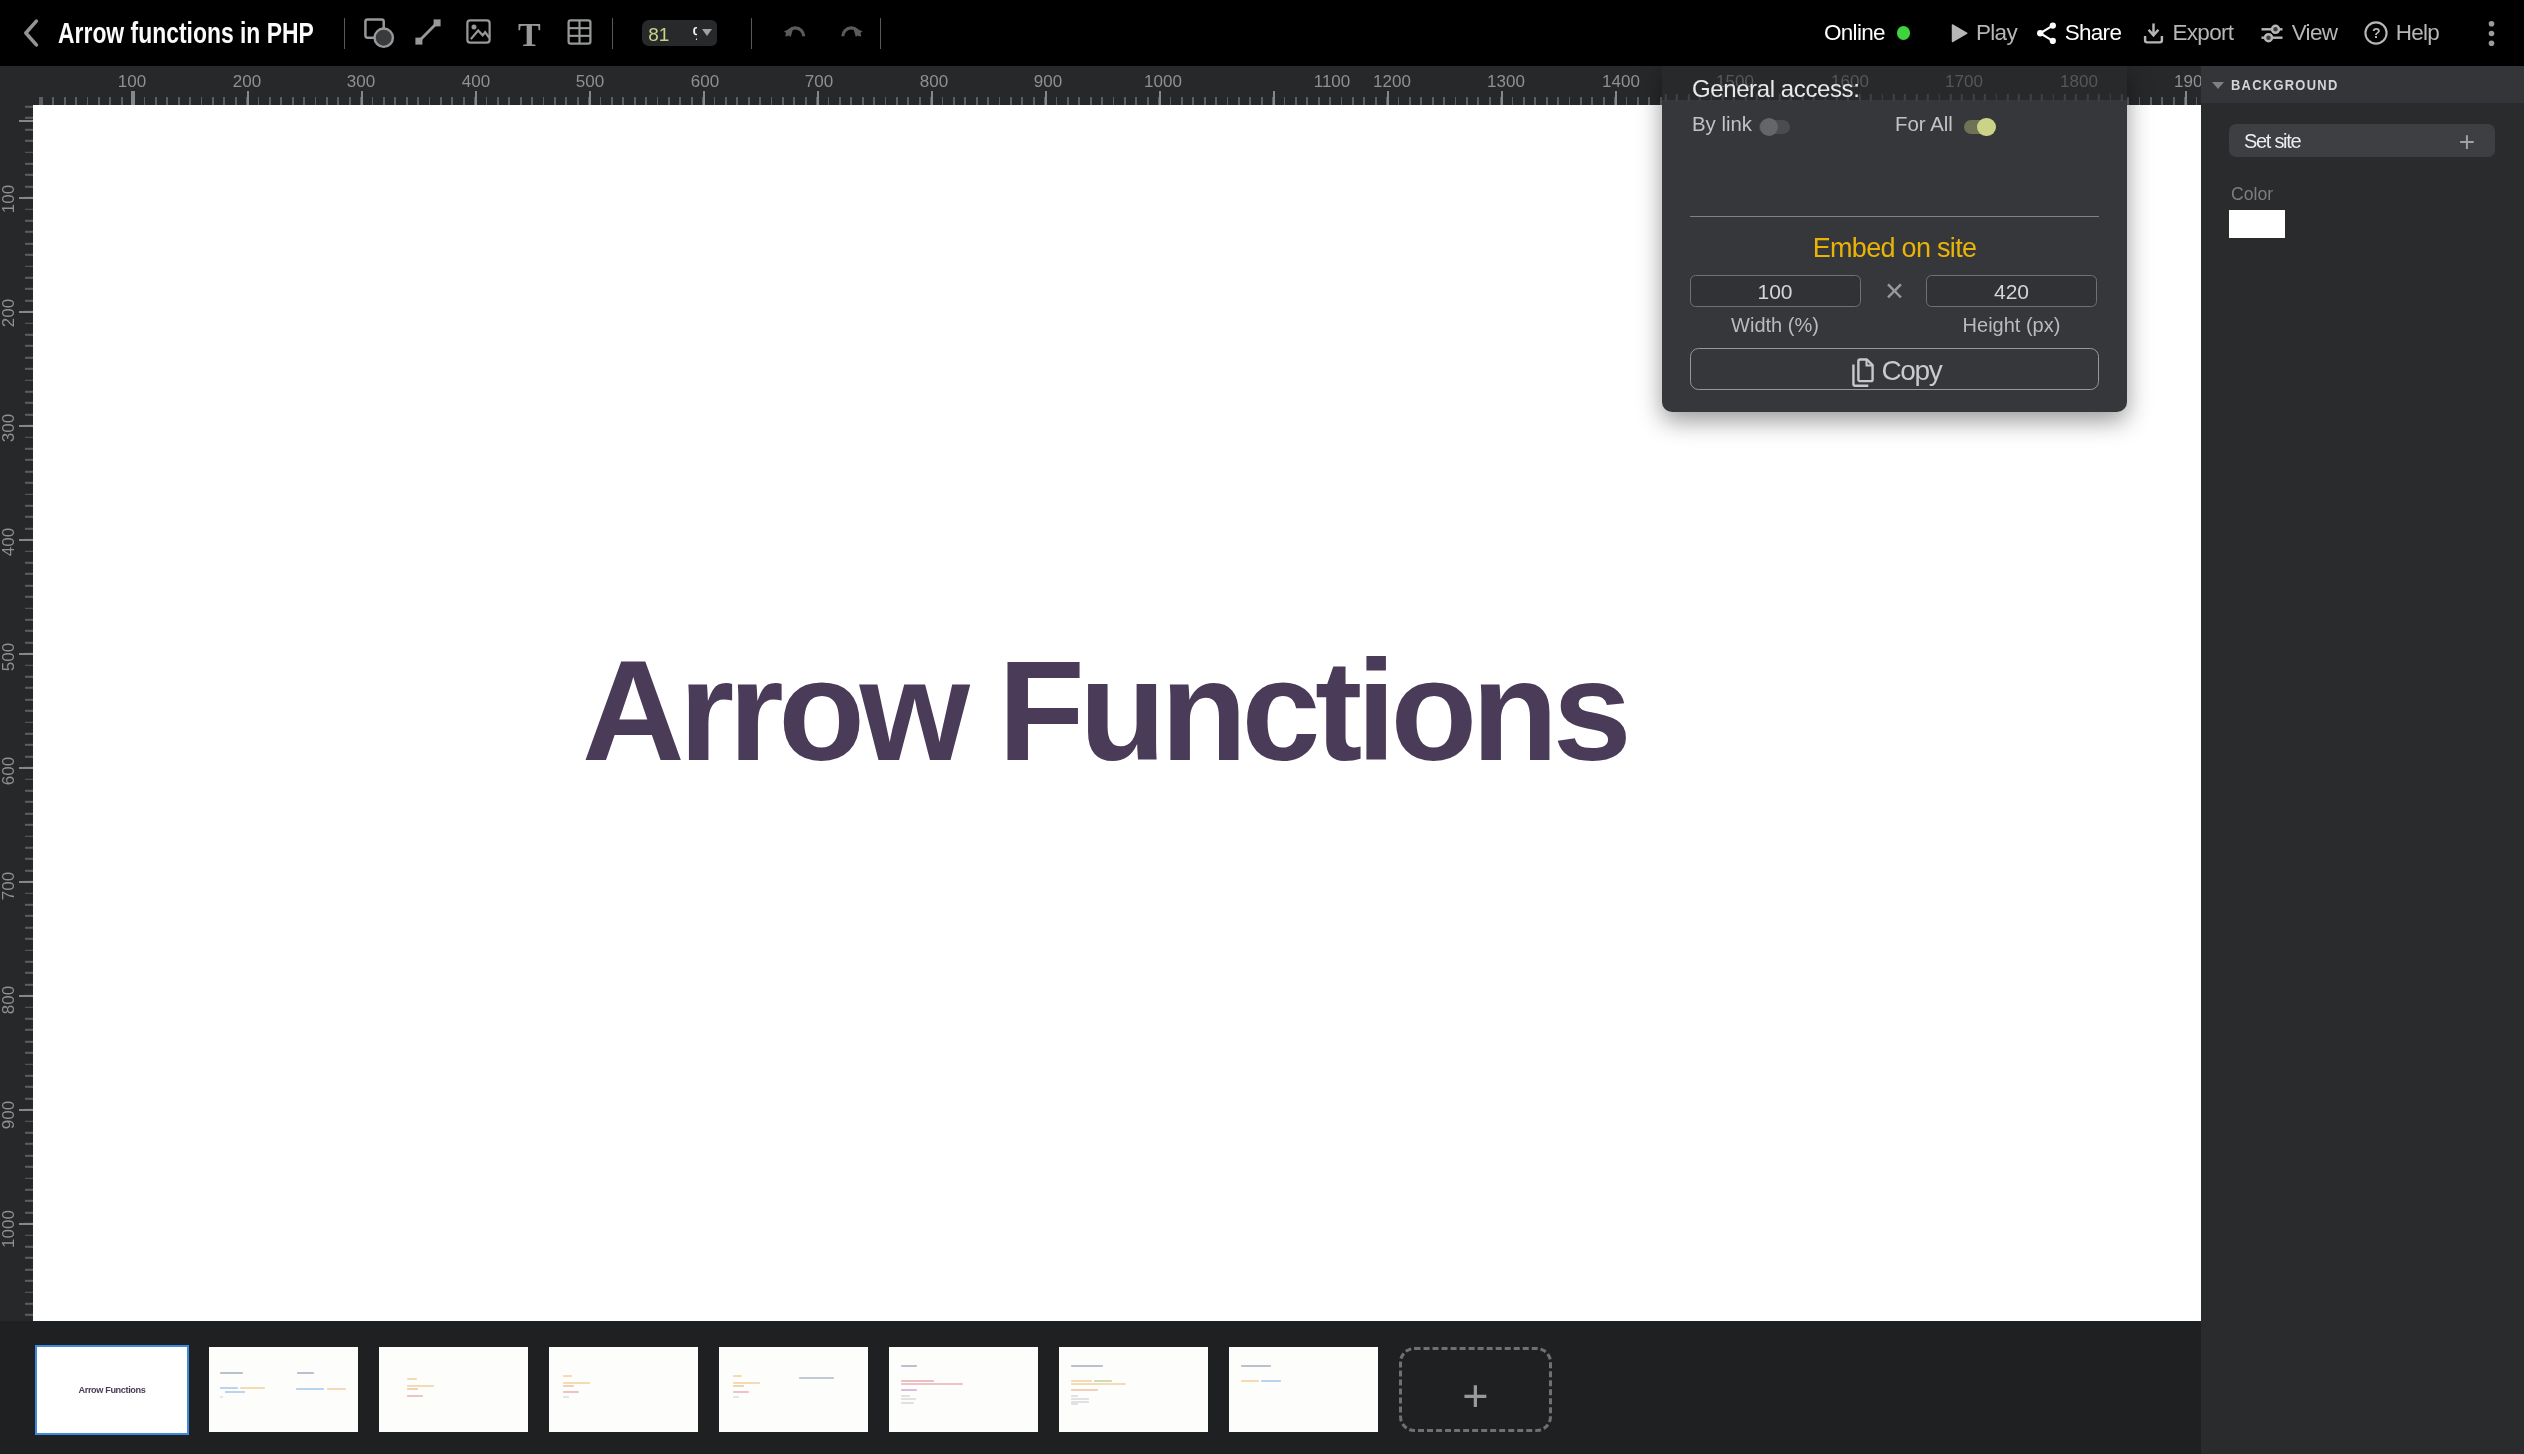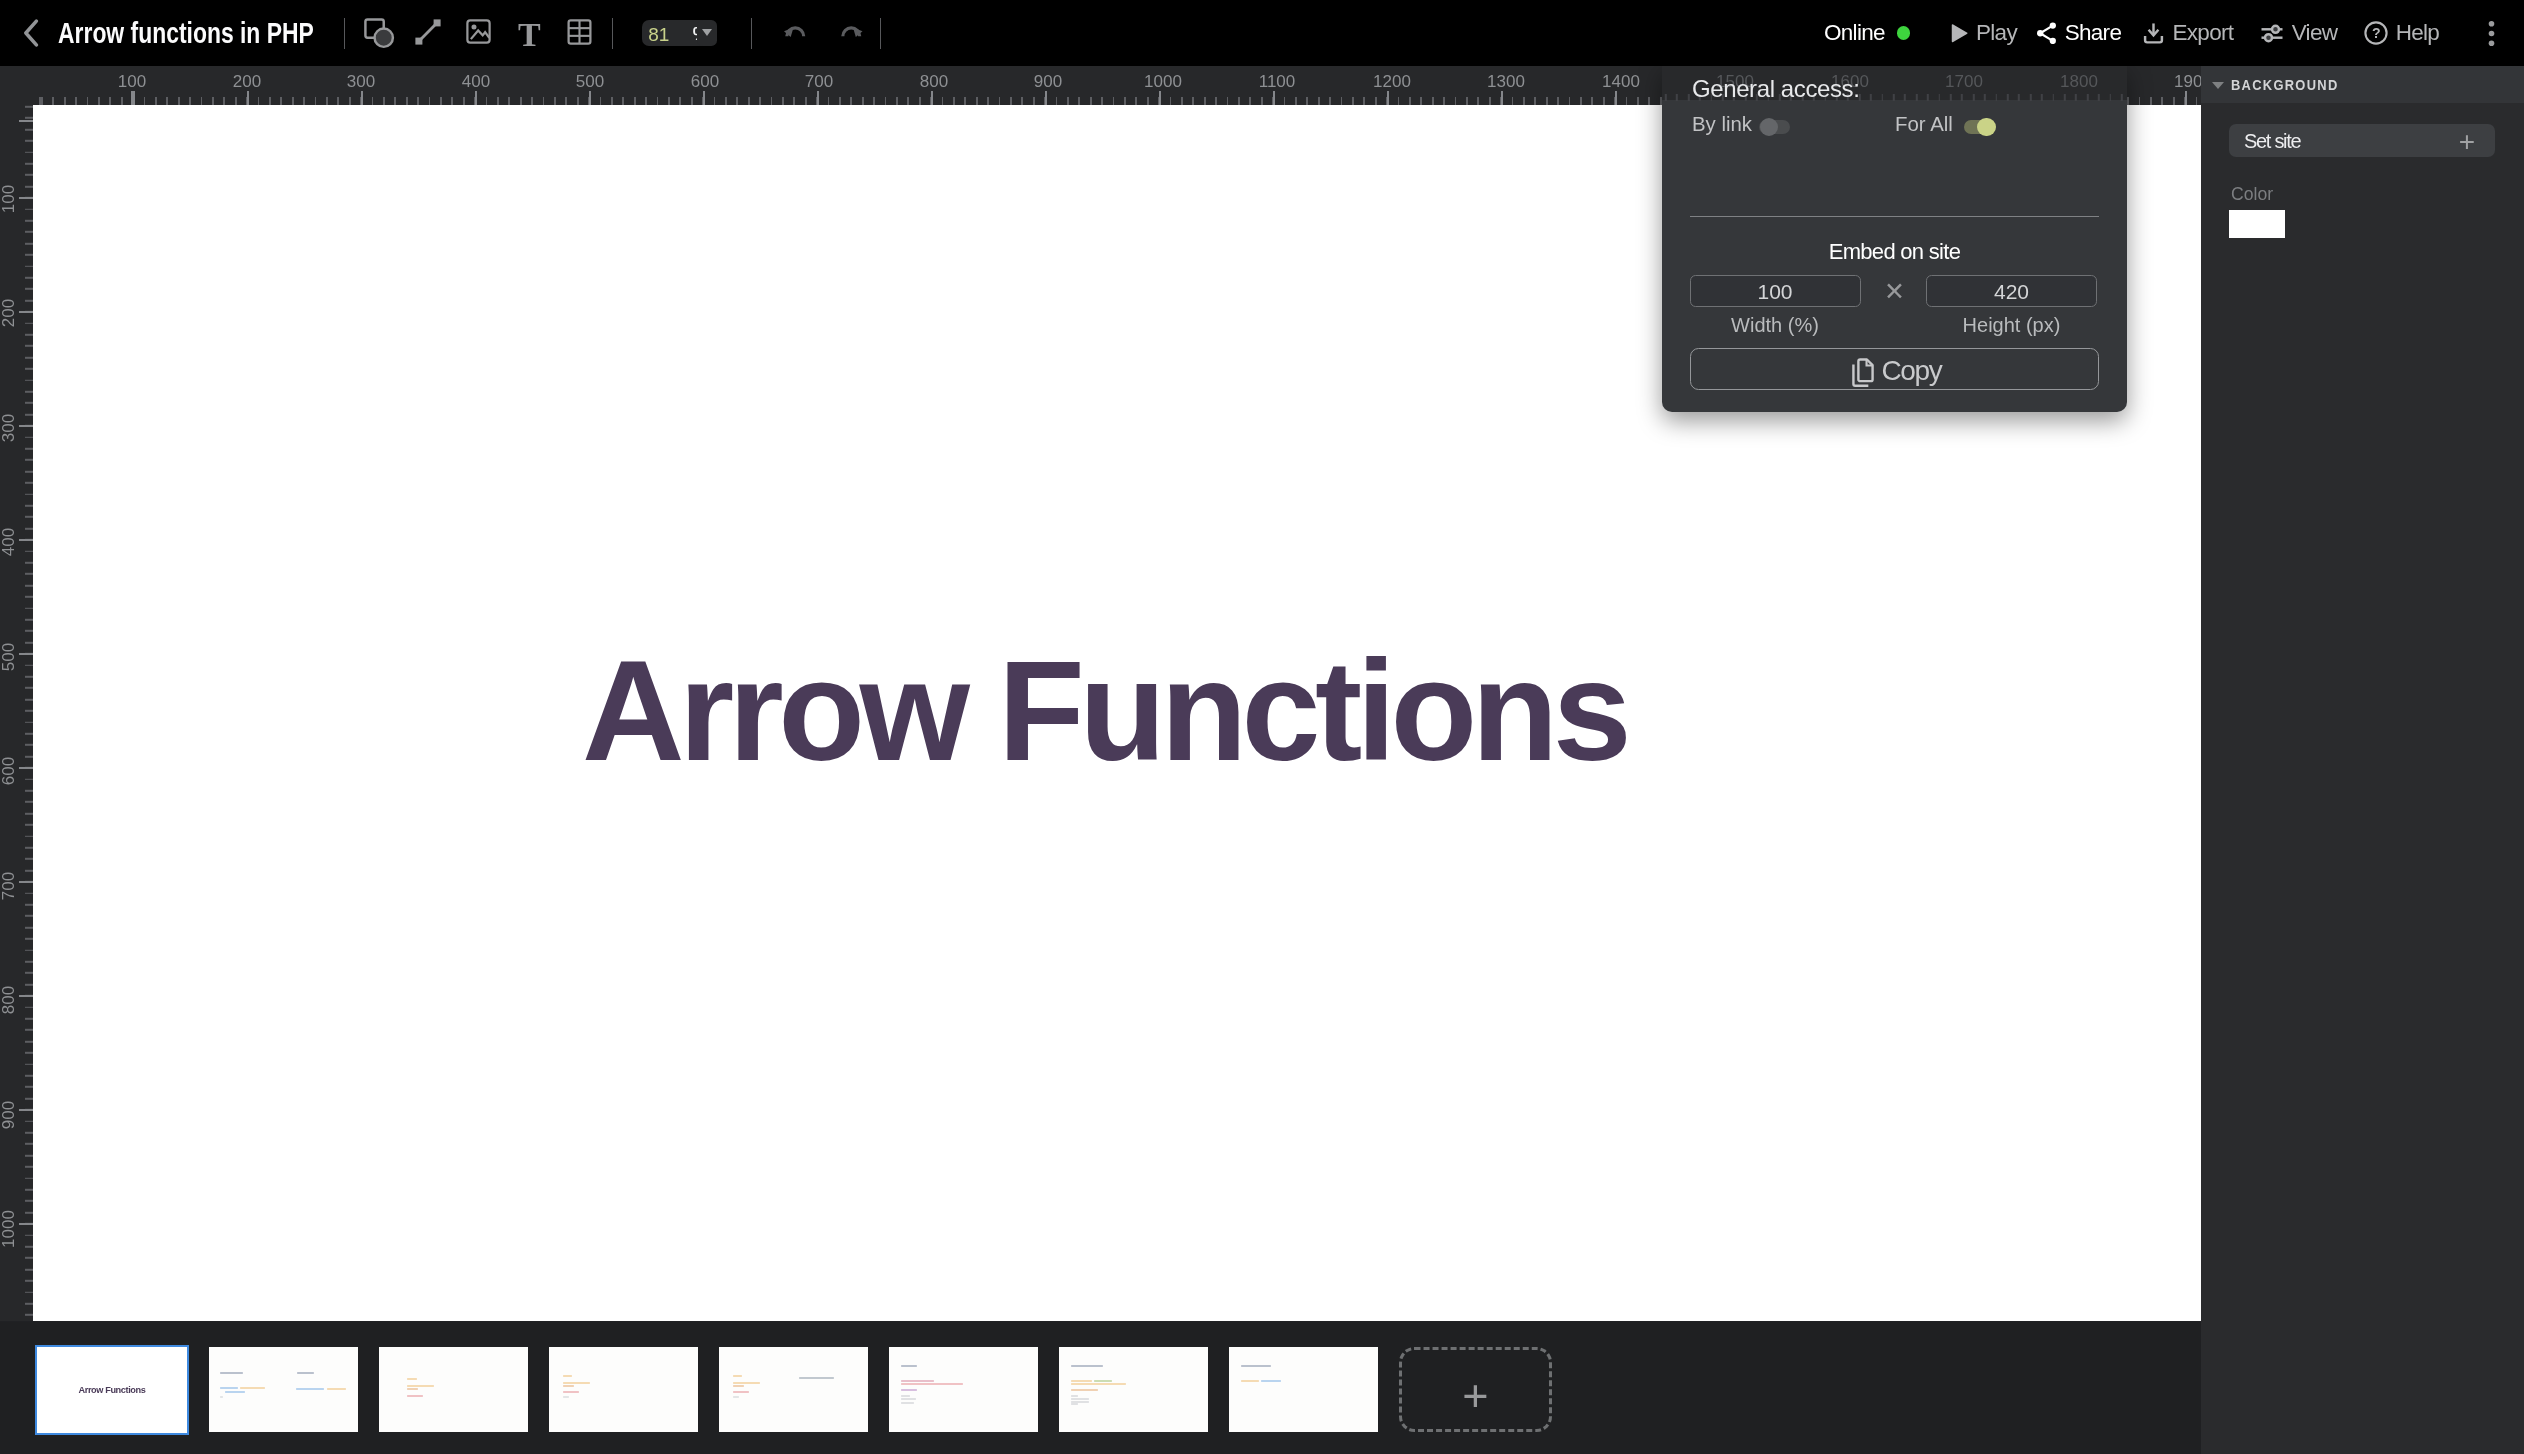--- a/index.html
+++ b/index.html
@@ -83,21 +83,21 @@
 #tg1 { left:97px; top:54px; background:#4a4c4e; }
 #tg1 .knob { left:0.7px; background:#646669; }
 #tg2 { left:302px; top:54px; background:#6f7355; }
 #tg2 .knob { right:-0.7px; background:#cad387; }
 .pbtn { position:absolute; left:27.5px; width:409px; height:42px; border:1.4px solid #95979a; border-radius:8.5px; color:#c9cacc; }
 #btn-copylink { top:84px; }
 #btn-copy { top:282px; }
 .pbtn .lbl { position:absolute; top:5.6px; font-size:28px; letter-spacing:-1.4px; }
 .pbtn svg { position:absolute; top:8.5px; }
 #divider { position:absolute; left:27.5px; top:150px; width:409px; height:1.4px; background:#7f8184; }
-#embed { position:absolute; left:0; right:0; top:167px; text-align:center; font-size:22px; letter-spacing:-0.7px; color:#ffffff;margin-top:6px; }
+#embed { position:absolute; left:0; right:0; top:167px; text-align:center; font-size:27px; letter-spacing:-0.7px; color:#eab308; }
 .pinput { position:absolute; top:209px; width:171px; height:32px; border:1.4px solid #6f7174; border-radius:5.6px; background:#303236; text-align:center; font-size:21px; color:#d4d5d7; line-height:31px; }
 #inp1 { left:27.5px; }
 #inp2 { left:264px; }
 #cross { position:absolute; left:0; right:0; top:211px; text-align:center; font-size:25px; color:#98999b; }
 .inplab { position:absolute; top:248px; width:171px; text-align:center; font-size:20px; color:#b9bbbd; }
 </style>
 </head>
 <body>
 <div id="stage">
 
@@ -111,21 +111,21 @@
     <span class="hlab" style="left:64px">100</span>
     <span class="hlab" style="left:179px">200</span>
     <span class="hlab" style="left:293px">300</span>
     <span class="hlab" style="left:408px">400</span>
     <span class="hlab" style="left:522px">500</span>
     <span class="hlab" style="left:637px">600</span>
     <span class="hlab" style="left:751px">700</span>
     <span class="hlab" style="left:866px">800</span>
     <span class="hlab" style="left:980px">900</span>
     <span class="hlab" style="left:1095px">1000</span>
-    <span class="hlab" style="left:1209px">1100</span>
+    <span class="hlab" style="left:1264px">1100</span>
     <span class="hlab" style="left:1324px">1200</span>
     <span class="hlab" style="left:1438px">1300</span>
     <span class="hlab" style="left:1553px">1400</span>
     <span class="hlab" style="left:1667px">1500</span>
     <span class="hlab" style="left:1782px">1600</span>
     <span class="hlab" style="left:1896px">1700</span>
     <span class="hlab" style="left:2011px">1800</span>
     <span class="hlab" style="left:2125px">1900</span>
   </div>
   <div id="vruler">

